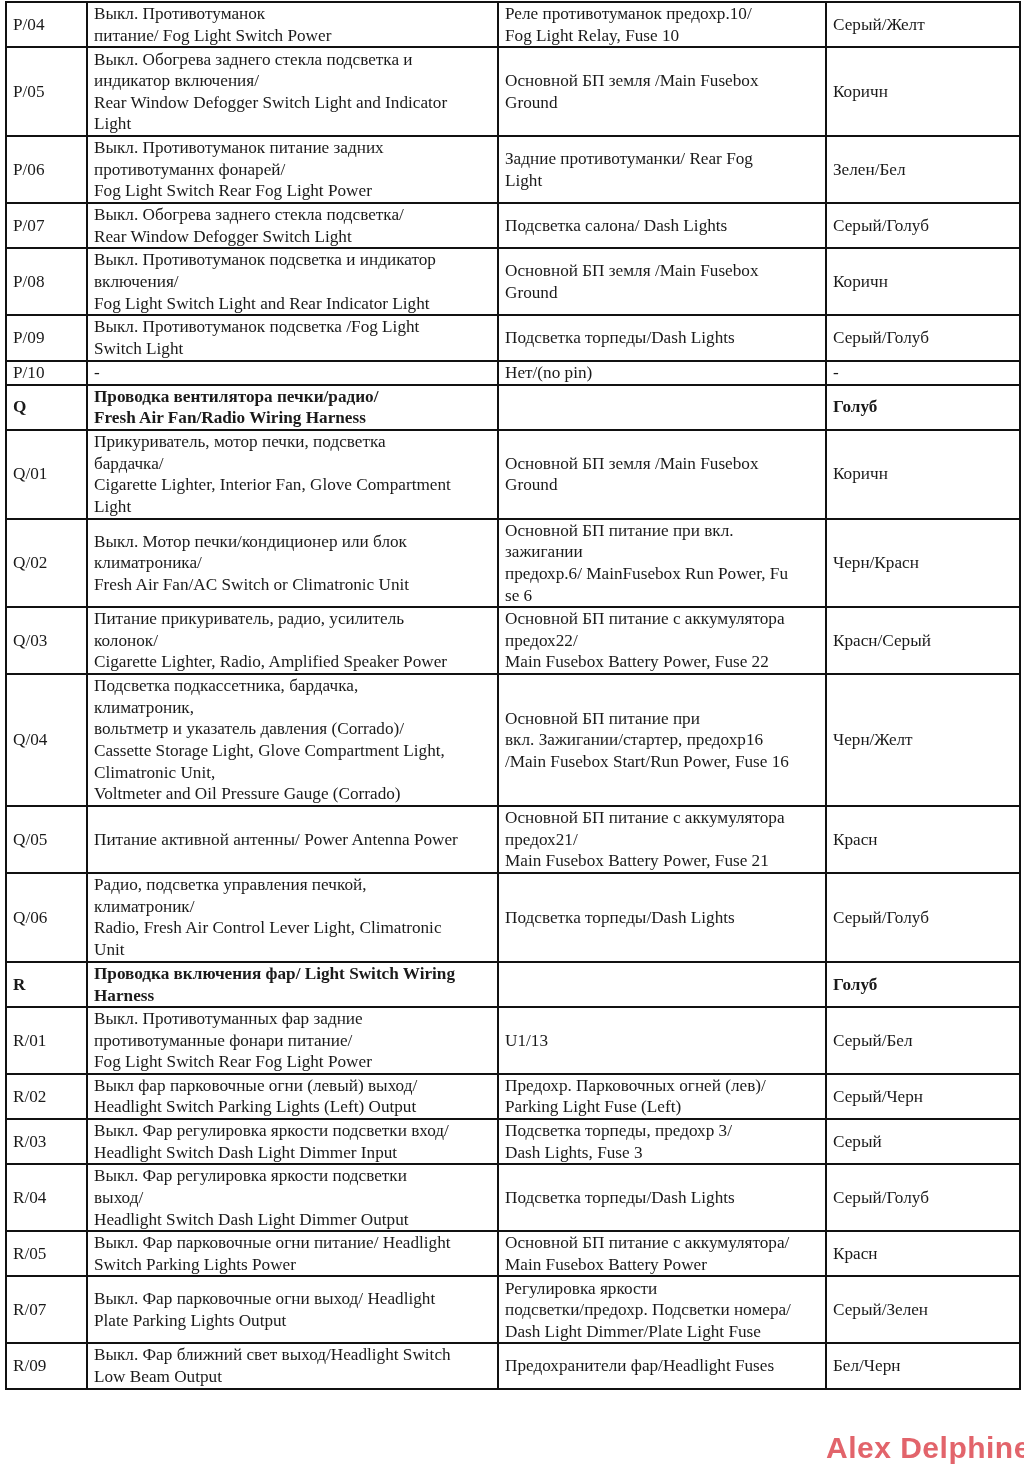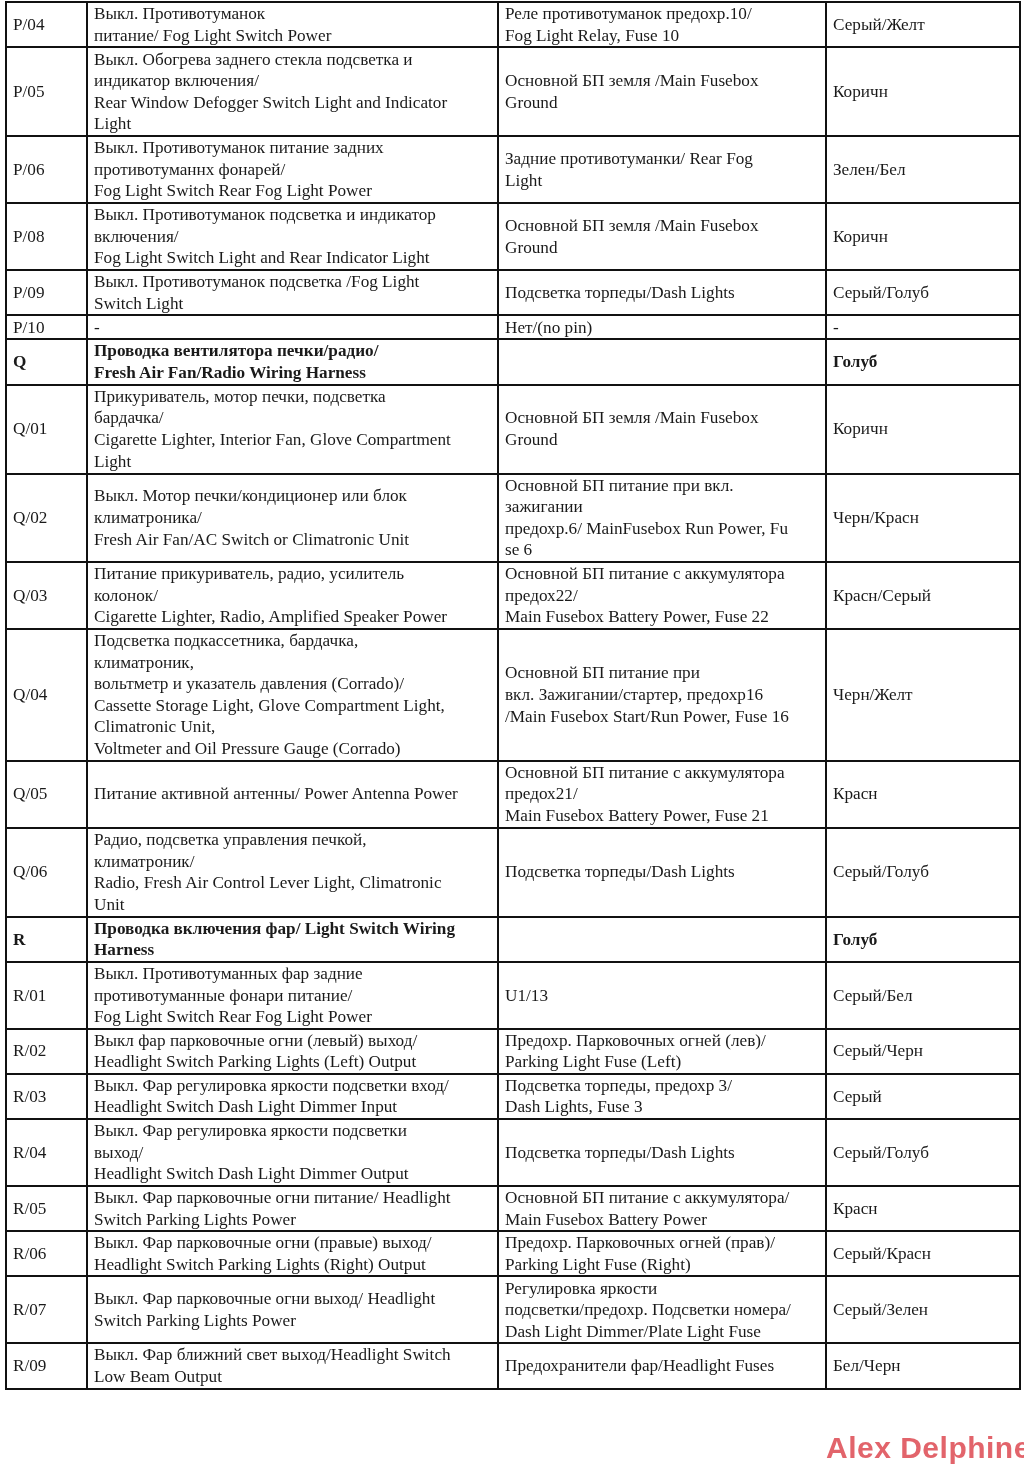--- a/index.html
+++ b/index.html
@@ -83,20 +83,27 @@
       </tr>
       <tr style="height: 67px;">
         <td class="pin">P/06</td>
         <td>Выкл. Противотуманок питание задних
 противотуманнх фонарей/
 Fog Light Switch Rear Fog Light Power</td>
         <td>Задние противотуманки/ Rear Fog
 Light</td>
         <td>Зелен/Бел</td>
       </tr>
+      <tr style="height: 44px;">
+        <td class="pin">P/07</td>
+        <td>Выкл. Обогрева заднего стекла подсветка/
+Rear Window Defogger Switch Light</td>
+        <td>Подсветка салона/ Dash Lights</td>
+        <td>Серый/Голуб</td>
+      </tr>
       <tr style="height: 67px;">
         <td class="pin">P/08</td>
         <td>Выкл. Противотуманок подсветка и индикатор
 включения/
 Fog Light Switch Light and Rear Indicator Light</td>
         <td>Основной БП земля /Main Fusebox
 Ground</td>
         <td>Коричн</td>
       </tr>
       <tr style="height: 44px;">
@@ -220,32 +227,24 @@
         <td>Серый/Голуб</td>
       </tr>
       <tr style="height: 45px;">
         <td class="pin">R/05</td>
         <td>Выкл. Фар парковочные огни питание/ Headlight
 Switch Parking Lights Power</td>
         <td>Основной БП питание с аккумулятора/
 Main Fusebox Battery Power</td>
         <td>Красн</td>
       </tr>
-      <tr style="height: 44px;">
-        <td class="pin">R/06</td>
-        <td>Выкл. Фар парковочные огни (правые) выход/
-Headlight Switch Parking Lights (Right) Output</td>
-        <td>Предохр. Парковочных огней (прав)/
-Parking Light Fuse (Right)</td>
-        <td>Серый/Красн</td>
-      </tr>
       <tr style="height: 67px;">
         <td class="pin">R/07</td>
         <td>Выкл. Фар парковочные огни выход/ Headlight
-Switch Parking Lights Power</td>
+Plate Parking Lights Output</td>
         <td>Регулировка яркости
 подсветки/предохр. Подсветки номера/
 Dash Light Dimmer/Plate Light Fuse</td>
         <td>Серый/Зелен</td>
       </tr>
       <tr style="height: 44px;">
         <td class="pin">R/09</td>
         <td>Выкл. Фар ближний свет выход/Headlight Switch
 Low Beam Output</td>
         <td>Предохранители фар/Headlight Fuses</td>

